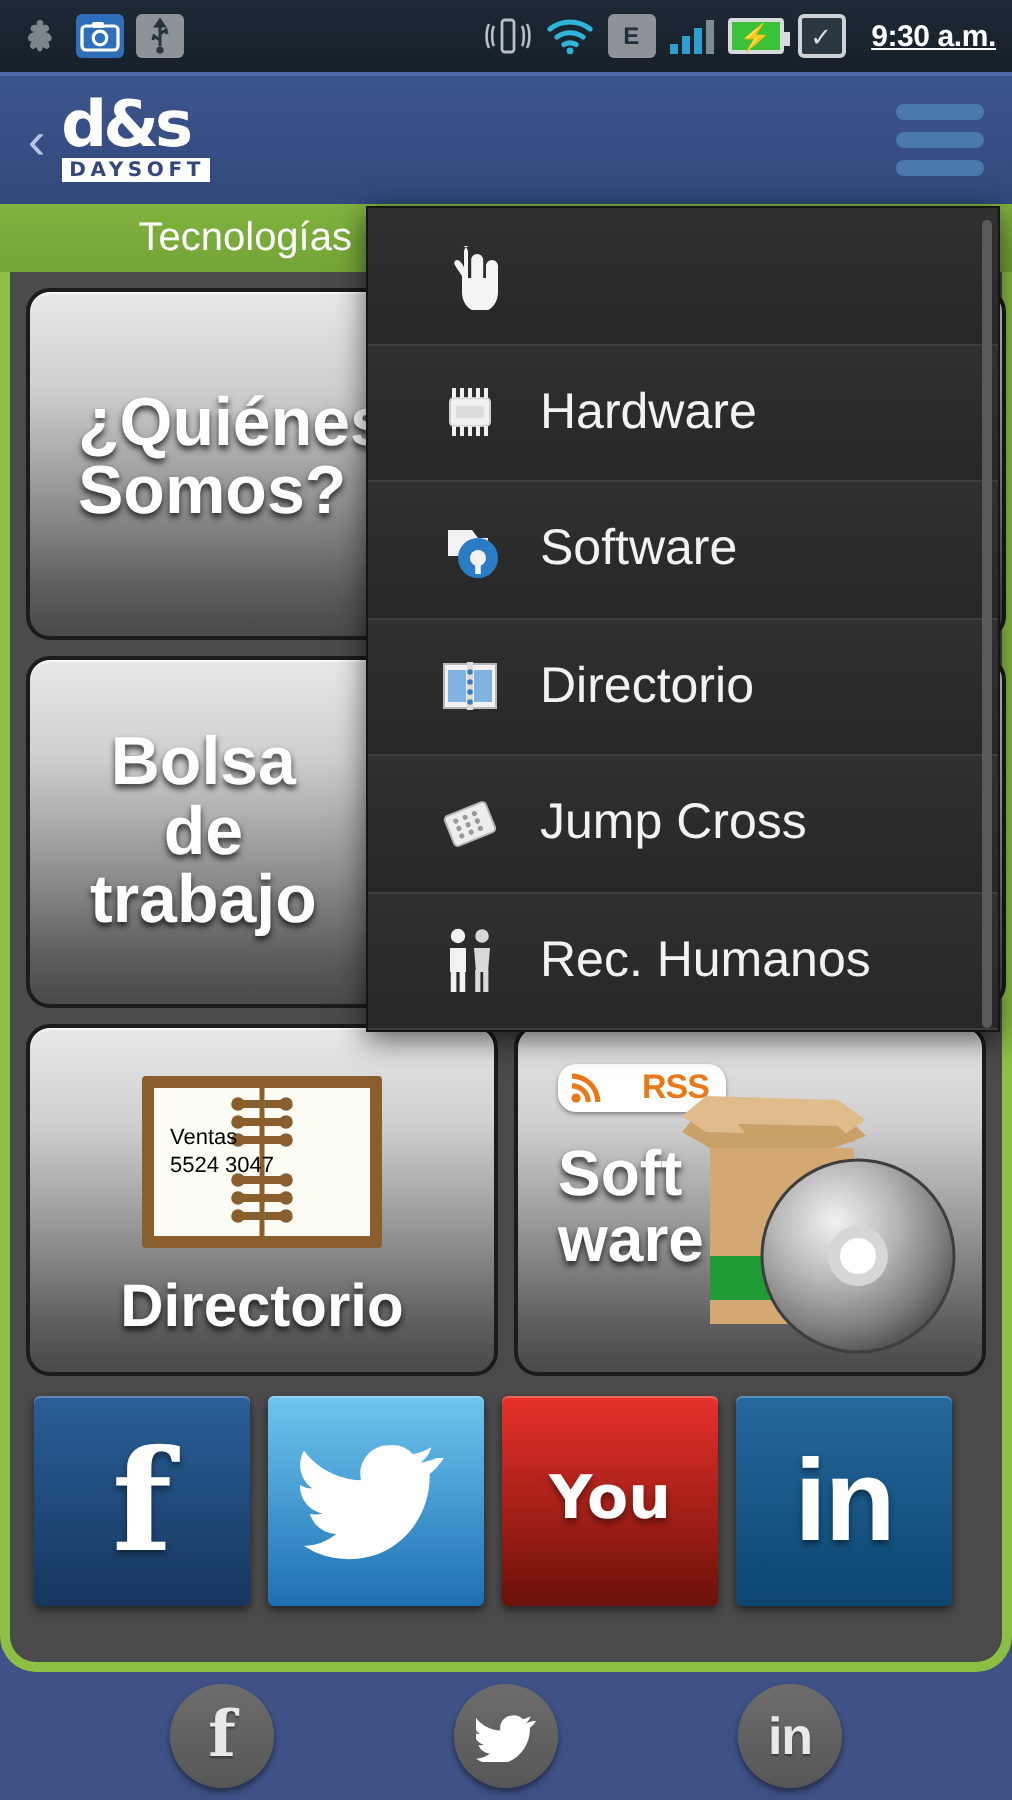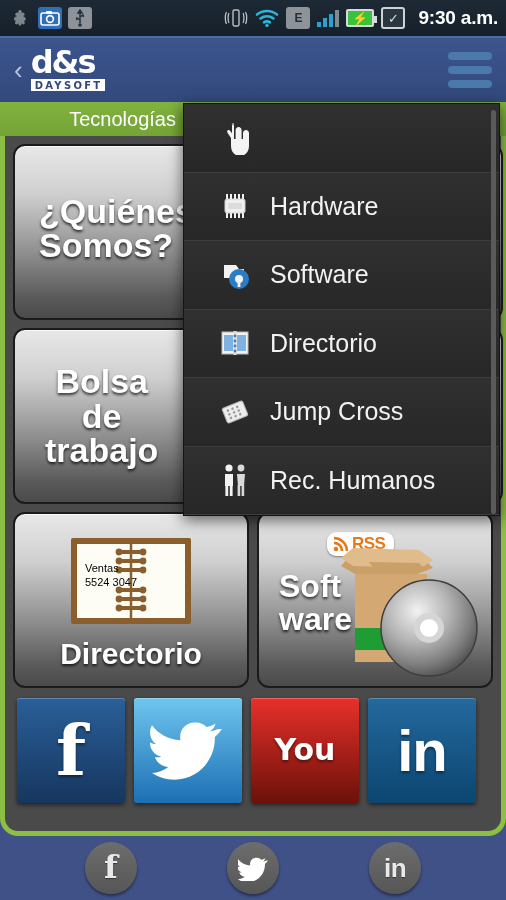--- a/index.html
+++ b/index.html
@@ -23,22 +23,22 @@
   .sb-right { display: flex; align-items: center; gap: 7px; margin-left: auto; }
   .sb-ic { width: 24px; height: 24px; display: flex; align-items: center; justify-content: center; }
   .sb-box {
     width: 24px; height: 22px; border-radius: 3px;
     background: #8d9399; display: flex; align-items: center; justify-content: center;
     color: #1d2935; font-size: 13px; font-weight: bold;
   }
   .sb-box.hl { background: #2f6fba; }
   .sb-e { font-size: 12px; font-weight: bold; color: #21303c; }
   .sb-time {
-    color: #ffffff; font-size: 19px; font-weight: bold;
-    margin-left: 6px; letter-spacing: -.2px;
+    color: #ffffff; font-size: 15px; font-weight: bold;
+    margin-left: 6px; letter-spacing: -.2px; text-decoration: underline;
   }
   .sb-sig { display: flex; align-items: flex-end; gap: 2px; height: 18px; }
   .sb-sig i { width: 4px; background: #2f9fd0; display: block; }
   .sb-sig i.off { background: #7f8a91; }
   .batt {
     width: 28px; height: 18px; border: 2px solid #d7dadd; border-radius: 2px;
     background: #3ac23a; position: relative; display: flex; align-items: center; justify-content: center;
   }
   .batt:after { content:""; position:absolute; right:-5px; top:5px; width:3px; height:7px; background:#d7dadd; }
   .batt span { color: #fff; font-size: 13px; line-height: 1; }
@@ -120,23 +120,22 @@
   }
   
   .biz { position: absolute; right: 66px; bottom: 0; width: 96px; height: 165px; }
   
   .note { position: absolute; left: 50%; transform: translateX(-50%); top: 20px; }
   .note-txt { font-size: 11px; color: #222; font-family: "Liberation Sans", sans-serif; line-height: 1.25; }
   
   .rss-badge {
     position: absolute; left: 20px; top: 18px;
     background: #fff; border-radius: 9px; padding: 2px 9px 2px 6px;
-    display: flex; align-items: center; gap: 3px;
+    display: flex; align-items: center; gap: 20px;
     box-shadow: 0 1px 2px rgba(0,0,0,.4);
-    margin-left: 48px;
   }
   .rss-badge b { color: #e8791b; font-size: 17px; font-weight: bold; letter-spacing: -.5px; }
 
   
   .social-row { display: flex; gap: 9px; margin-top: 10px; padding: 0 4px; }
   .sq {
     width: 108px; height: 105px; border-radius: 3px;
     display: flex; align-items: center; justify-content: center;
     box-shadow: 0 2px 4px rgba(0,0,0,.55), inset 0 1px 0 rgba(255,255,255,.25);
     color: #fff;

